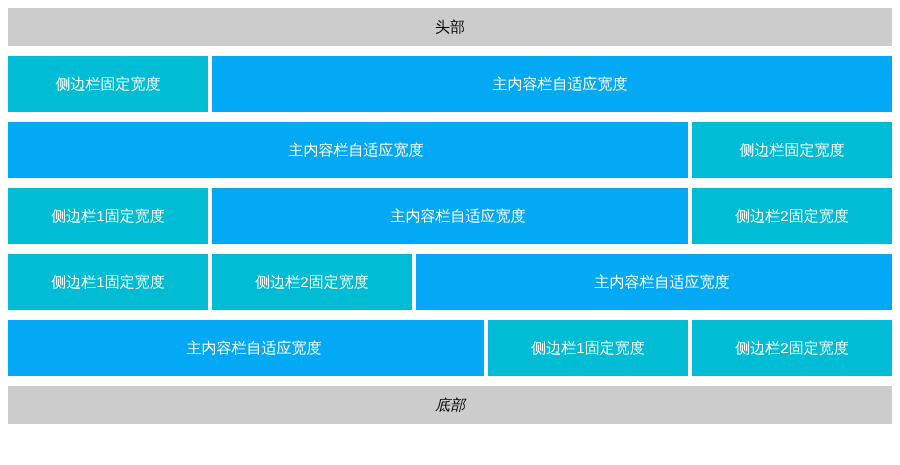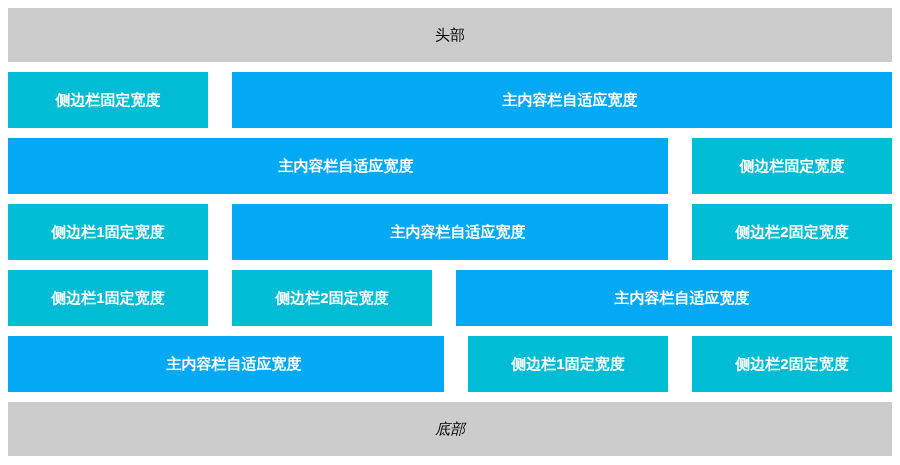--- a/index.html
+++ b/index.html
@@ -10,33 +10,32 @@
   body {
     width: 900px;
     height: 465px;
     box-sizing: border-box;
     padding: 8px;
     font-family: "Liberation Sans", "DejaVu Sans", sans-serif;
     font-size: 15px;
     overflow: hidden;
   }
   .bar {
-    height: 54px;
+    height: 38px;
     background: var(--header-footer-bg, #cccccc);
     color: var(--header-footer-text, #000000);
     display: flex;
     align-items: center;
     justify-content: center;
     margin-bottom: 10px;
   }
   .row {
     display: flex;
-    gap: 24px;
+    gap: 4px;
     margin-bottom: 10px;
-    font-weight: bold;
   }
   .block {
     height: 56px;
     display: flex;
     align-items: center;
     justify-content: center;
     color: var(--block-text, #ffffff);
   }
   .sidebar {
     flex: 0 0 200px;

